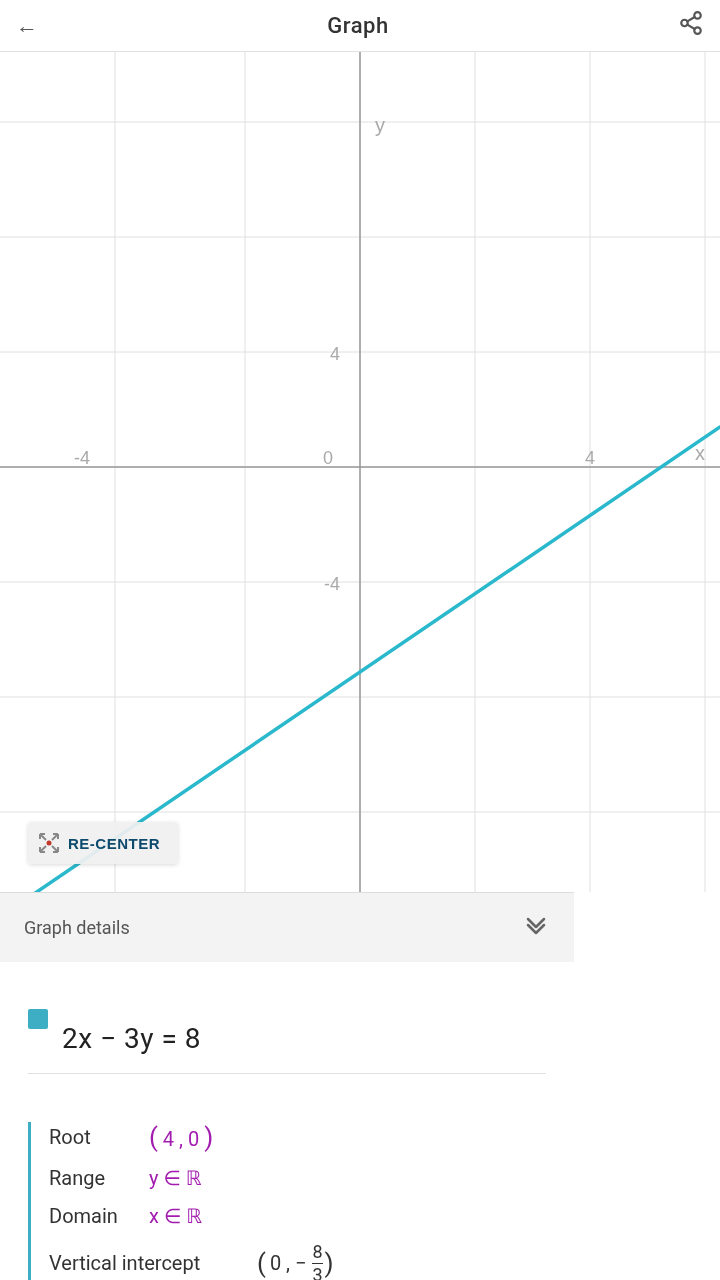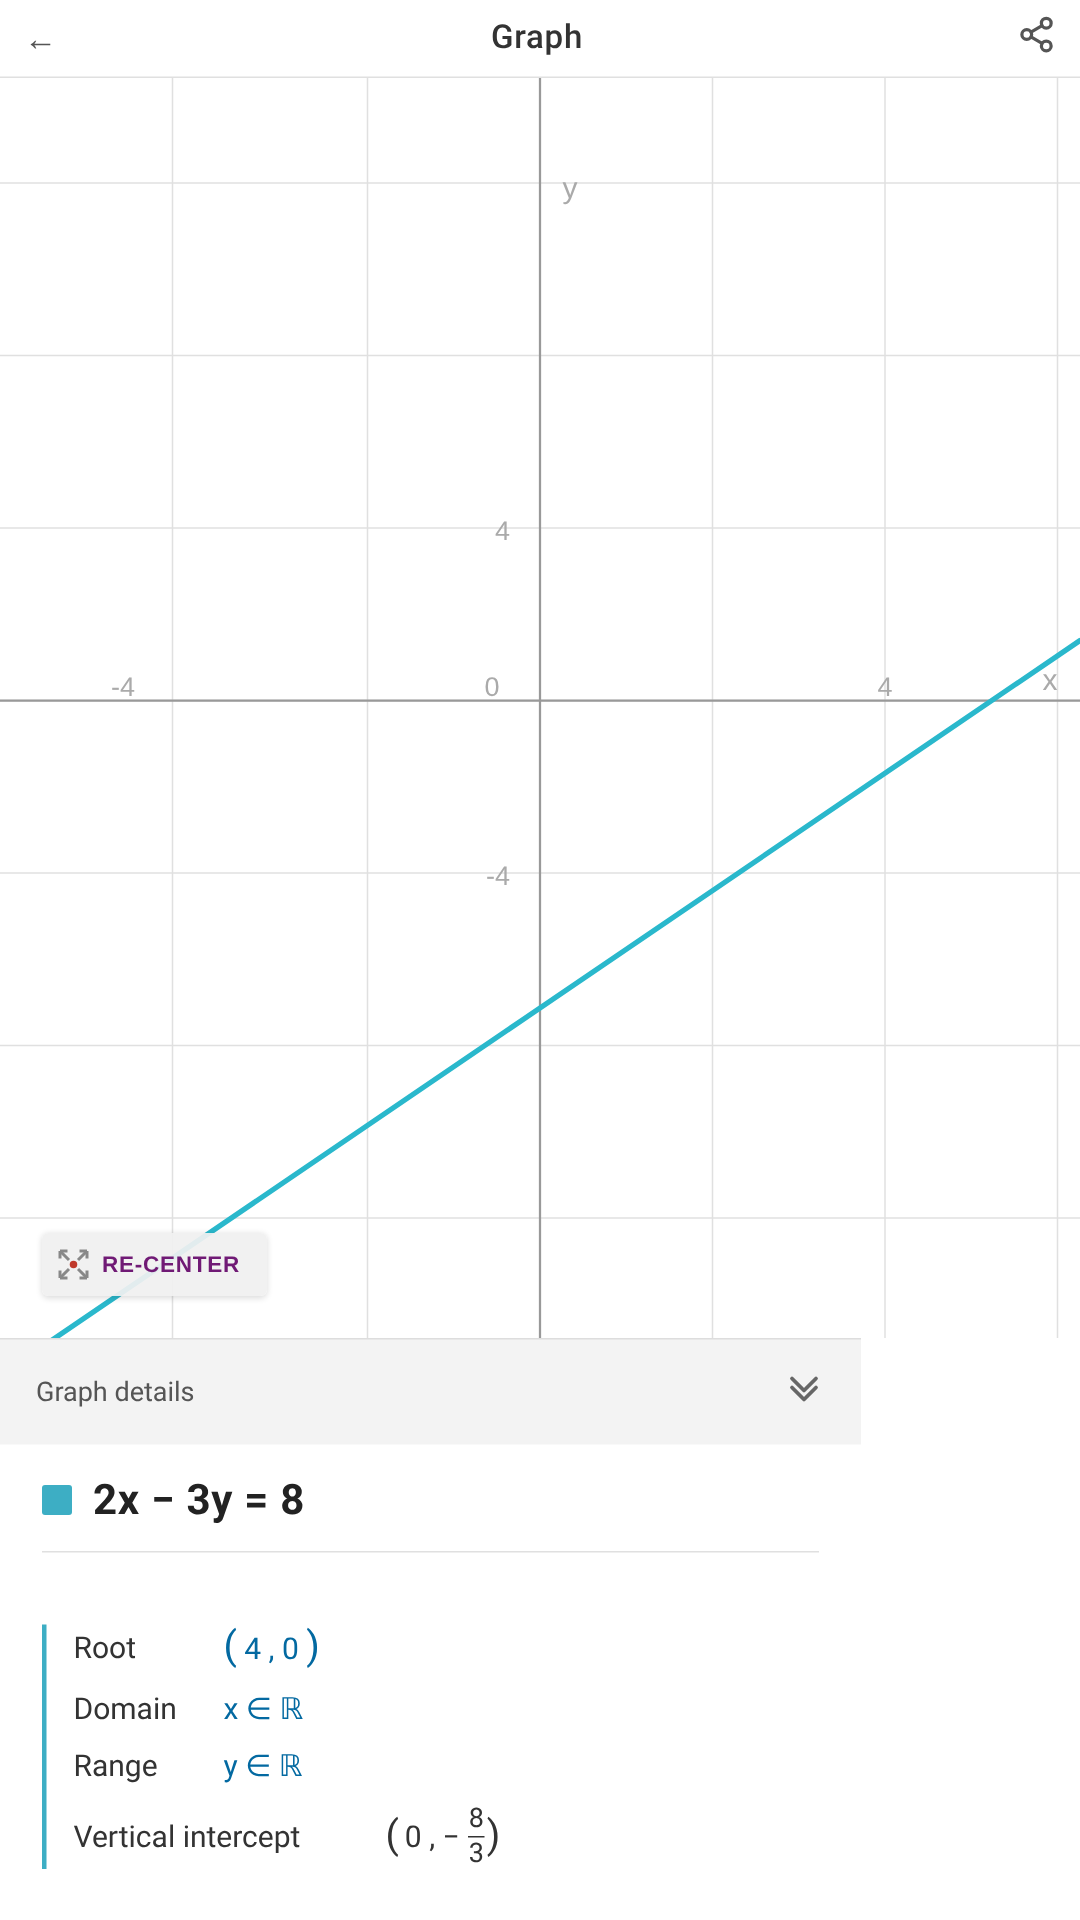--- a/index.html
+++ b/index.html
@@ -57,21 +57,21 @@
       bottom: 28px;
       background: rgba(240,240,240,0.93);
       border: none;
       border-radius: 4px;
       padding: 10px 18px 10px 10px;
       display: flex;
       align-items: center;
       gap: 8px;
       font-size: 15px;
       font-weight: 600;
-      color: #701a75;
+      color: #0c4a6e;
       letter-spacing: 0.5px;
       cursor: pointer;
       box-shadow: 0 1px 4px rgba(0,0,0,0.15);
     }
 
     
     .graph-details {
       background: #f3f3f3;
       border-top: 1px solid #ddd;
       width: 574px;
@@ -110,23 +110,24 @@
     .eq-color-box {
       width: 20px;
       height: 20px;
       background: #3daec4;
       border-radius: 2px;
       flex-shrink: 0;
     }
 
     .equation-text {
       font-size: 28px;
-      font-weight: 700;
+      font-weight: 400;
       color: #222;
       letter-spacing: 0.5px;
+      margin-top: 40px;
     }
 
     .divider {
       border: none;
       border-top: 1px solid #e0e0e0;
       margin-bottom: 16px;
     }
 
     .details-left-border {
       border-left: 3px solid #3daec4;
@@ -144,21 +145,21 @@
     }
 
     .detail-label {
       font-size: 20px;
       color: #333;
       min-width: 90px;
     }
 
     .detail-value {
       font-size: 20px;
-      color: #0369a1;
+      color: #a21caf;
     }
 
     .fraction {
       display: inline-flex;
       flex-direction: column;
       align-items: center;
       font-size: 17px;
       line-height: 1.1;
       vertical-align: middle;
       margin: 0 2px;
@@ -286,30 +287,30 @@
       <div class="detail-row">
         <span class="detail-label">Root</span>
         <span class="detail-value">
           <span style="font-size:26px;">(</span>
           4 , 0
           <span style="font-size:26px;">)</span>
         </span>
       </div>
 
       <div class="detail-row">
+        <span class="detail-label">Range</span>
+        <span class="detail-value">
+          y ∈ ℝ
+        </span>
+      </div>
+
+      <div class="detail-row">
         <span class="detail-label">Domain</span>
         <span class="detail-value">
           x ∈ ℝ
-        </span>
-      </div>
-
-      <div class="detail-row">
-        <span class="detail-label">Range</span>
-        <span class="detail-value">
-          y ∈ ℝ
         </span>
       </div>
 
       <div class="vertical-intercept-row">
         <span class="detail-label" style="min-width:200px;">Vertical intercept</span>
         <span style="display:inline-flex; align-items:center; font-size:20px;">
           <span style="font-size:26px;">(</span>
           <span style="margin:0 4px;">0 , −</span>
           <span class="fraction">
             <span class="num">8</span>

